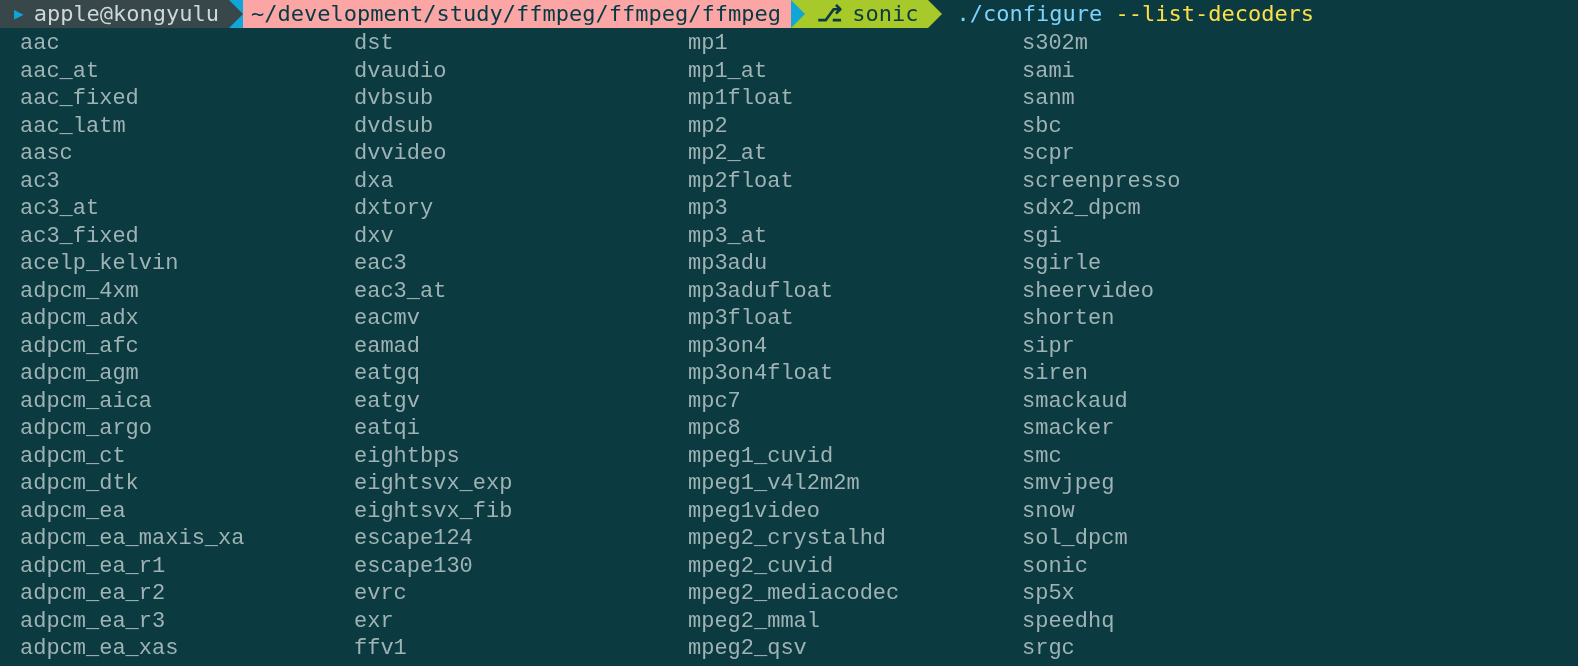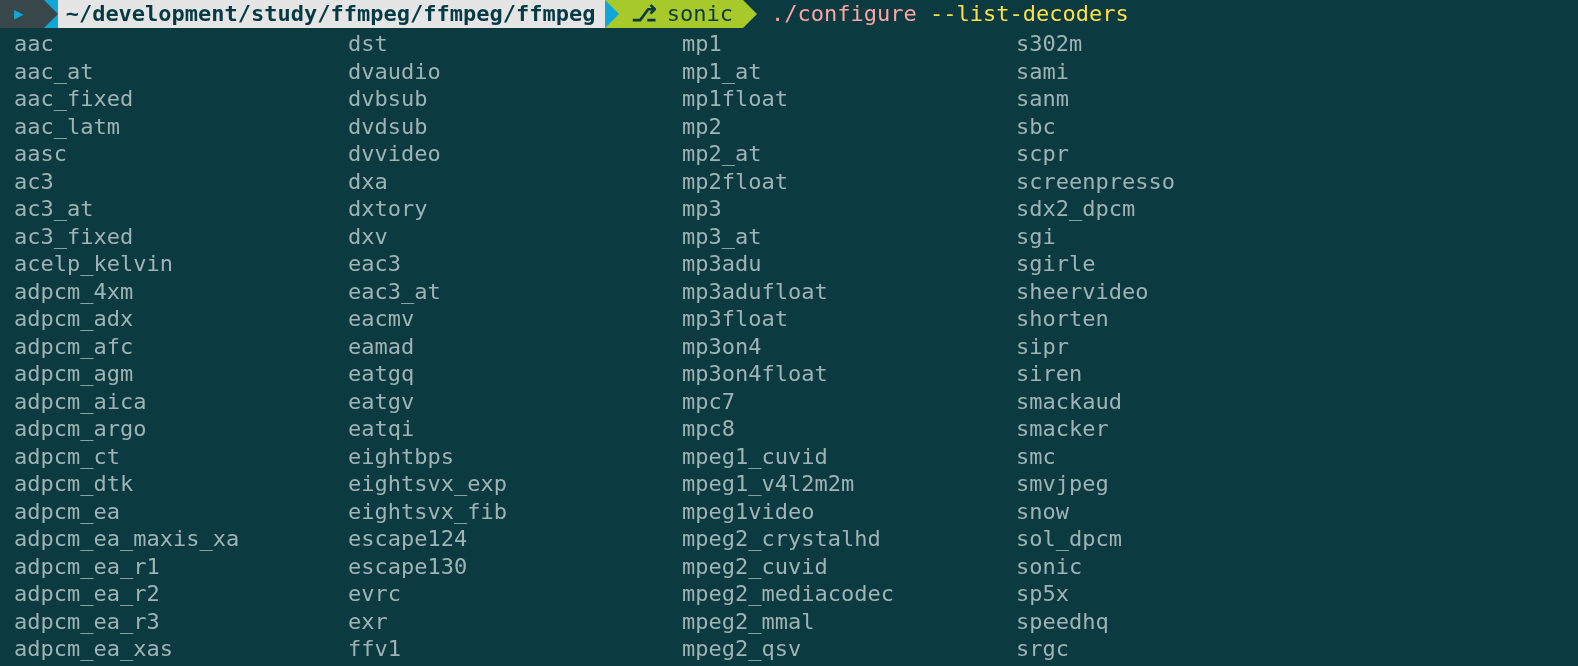--- a/index.html
+++ b/index.html
@@ -18,56 +18,58 @@
   
   .prompt {
     white-space: nowrap;
     height: 28px;
     display: flex;
     align-items: center;
   }
   .seg { display: inline-flex; align-items: center; height: 28px; padding: 0 10px 0 8px; }
   .seg-user { background: #37474a; color: #cfd8d9; padding-left: 14px; }
   .seg-user .bullet { color: #0fa6d8; margin-right: 10px; font-size: 16px; }
-  .seg-path { background: #e5e5e5; color: #053a44; font-weight: bold; }
+  .seg-path { background: #fca5a5; color: #053a44; }
   .seg-branch { background: #a7c92a; color: #0b3a40; }
   .seg-branch .git-ico { margin: 0 10px 0 4px; font-weight: bold; }
   .arrow {
     width: 0; height: 0;
     border-top: 14px solid transparent;
     border-bottom: 14px solid transparent;
     display: inline-block;
   }
   .arr-user-to-path { border-left: 14px solid #37474a; background:#0fa6d8; }
   .arr-path-to-branch { border-left: 14px solid #0fa6d8; background:#a7c92a; }
   .arr-branch-to-term { border-left: 14px solid #a7c92a; background:transparent; }
 
   .cmd { margin-left: 14px; }
-  .cmd-exec { color: #fca5a5; margin-top: 24px; }
+  .cmd-exec { color: #7dd3fc; margin-top: 24px; }
   .cmd-arg  { color: #fde047; }
 
   .output {
-    padding-left: 14px;
+    padding-left: 20px;
     padding-top: 2px;
+    font-family: Liberation Mono, monospace;
   }
   .col {
     display: inline-block;
     vertical-align: top;
     width: 334px;
   }
   .item { color: #9fb3b5; white-space: pre; }
 </style>
 </head>
 <body>
 
 <div class="terminal">
 
   <div class="prompt">
     <span class="seg seg-user">
       <span class="bullet">▶</span>
+      <span>apple@kongyulu</span>
     </span>
     <span class="arrow arr-user-to-path"></span>
     <span class="seg seg-path">
       <span>~/development/study/ffmpeg/ffmpeg/ffmpeg</span>
     </span>
     <span class="arrow arr-path-to-branch"></span>
     <span class="seg seg-branch">
       <span class="git-ico">⎇</span>
       <span>sonic</span>
     </span>

